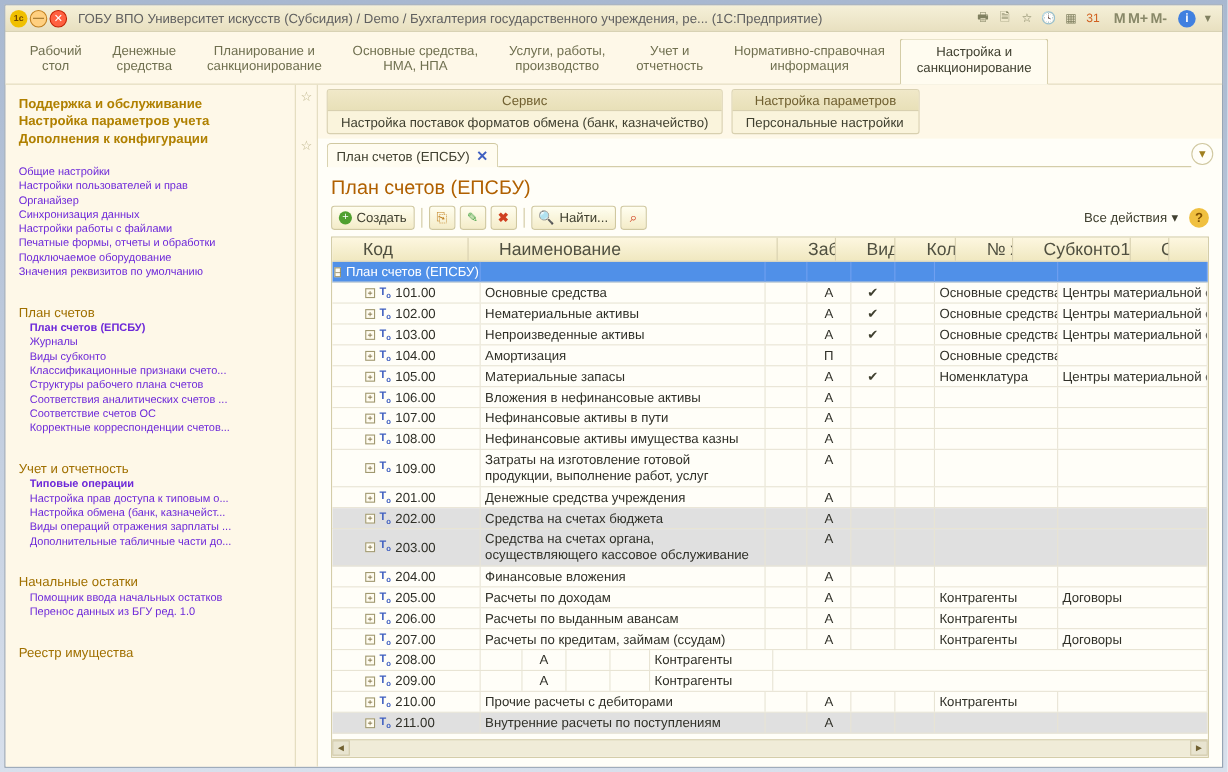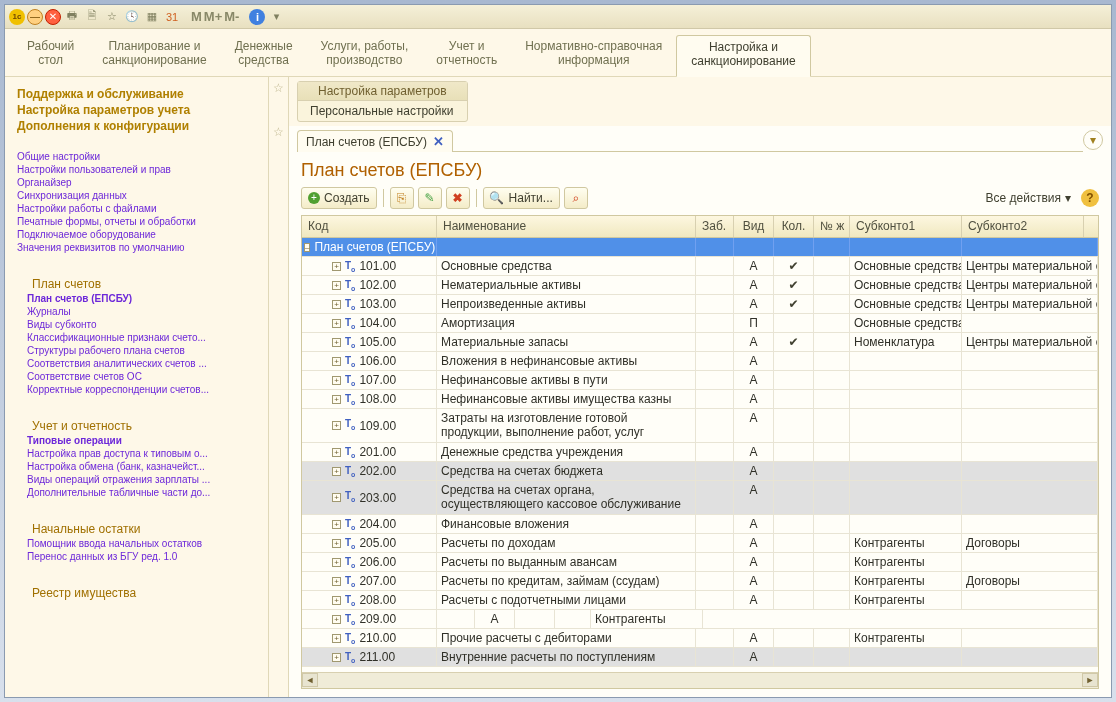--- a/index.html
+++ b/index.html
@@ -75,21 +75,21 @@
 
   .sidebar {
     width: 264px;
     background: #fef8e8;
     padding: 8px 4px 8px 12px;
     overflow-y: auto;
     border-right: 1px solid #e0d8b8;
   }
   .sidebar a { text-decoration: none; }
   .side-head { color: #b08000; font-weight: bold; font-size: 12px; margin: 2px 0; display: block; }
-  .side-sub { color: #a07000; font-size: 12px; margin: 8px 0 2px 15px; display: block; }
+  .side-sub { color: #a07000; font-size: 12px; margin: 8px 0 2px 0; display: block; }
   .side-link { color: #6d28d9; display: block; margin: 2px 0 2px 0; font-size: 10px; white-space: nowrap; overflow: hidden; text-overflow: ellipsis; }
   .side-link.bold { font-weight: bold; }
   .side-indent { margin-left: 10px; }
 
   .content {
     flex: 1;
     background: #fffef8;
     display: flex;
     flex-direction: column;
     overflow: hidden;
@@ -178,24 +178,25 @@
   .grid-wrap { flex: 1; margin: 0 12px 8px 12px; border: 1px solid #d0c8a0; overflow: hidden; display: flex; flex-direction: column; }
   .grid-head {
     display: flex;
     background: linear-gradient(to bottom, #fdf7e0, #f0e8c0);
     border-bottom: 1px solid #d0c8a0;
     height: 22px;
   }
   .gh {
     border-right: 1px solid #d8d0b0;
     padding: 3px 6px;
-    font-size: 12px;
+    font-size: 16px;
     color: #505040;
     overflow: hidden;
     white-space: nowrap;
+    margin-left: 22px;
   }
   .c-code { width: 135px; }
   .c-name { width: 259px; flex-shrink: 0; }
   .c-zab { width: 38px; }
   .c-vid { width: 40px; text-align: center; }
   .c-kol { width: 40px; text-align: center; }
   .c-nz { width: 36px; }
   .c-s1 { width: 112px; }
   .c-s2 { flex: 1; }
   .c-end { width: 14px; border-right: none; }
@@ -235,63 +236,70 @@
   .star-col span { color: #c0b890; font-size: 12px; margin-bottom: 30px; }
 </style>
 </head>
 <body>
 
 <div class="window">
   <div class="titlebar">
     <span class="tb-icon tb-1c">1c</span>
     <span class="tb-icon tb-minus">—</span>
     <span class="tb-icon tb-close">✕</span>
+    <span class="tb-title">ГОБУ ВПО Университет искусств (Субсидия) / Demo / Бухгалтерия государственного учреждения, ре...   (1С:Предприятие)</span>
     <div class="tb-right">
       <span class="tb-btn">🖶</span>
       <span class="tb-btn">🗎</span>
       <span class="tb-btn">☆</span>
       <span class="tb-btn">🕓</span>
       <span class="tb-btn">▦</span>
       <span class="tb-btn" style="color:#d06020">31</span>
       <span style="width:6px"></span>
       <span class="tb-m">M</span>
       <span class="tb-m">M+</span>
       <span class="tb-m">M-</span>
       <span style="width:6px"></span>
       <span class="tb-info">i</span>
       <span class="tb-btn">▾</span>
     </div>
   </div>
 
   <div class="section-tabs" id="section-tabs">
       <div class="section-tab">Рабочий
 стол</div>
+      <div class="section-tab">Денежные
+средства</div>
       <div class="section-tab">Планирование и
 санкционирование</div>
-      <div class="section-tab">Денежные
-средства</div>
+      <div class="section-tab">Основные средства,
+НМА, НПА</div>
       <div class="section-tab">Услуги, работы,
 производство</div>
       <div class="section-tab">Учет и
 отчетность</div>
       <div class="section-tab">Нормативно-справочная
 информация</div>
       <div class="section-tab active">Настройка и
 санкционирование</div>
     </div>
 
   <div class="main-area">
     <div class="sidebar" id="sidebar"><a class="side-head" href="#">Поддержка и обслуживание</a><a class="side-head" href="#">Настройка параметров учета</a><a class="side-head" href="#">Дополнения к конфигурации</a><br><a class="side-link" href="#">Общие настройки</a><a class="side-link" href="#">Настройки пользователей и прав</a><a class="side-link" href="#">Органайзер</a><a class="side-link" href="#">Синхронизация данных</a><a class="side-link" href="#">Настройки работы с файлами</a><a class="side-link" href="#">Печатные формы, отчеты и обработки</a><a class="side-link" href="#">Подключаемое оборудование</a><a class="side-link" href="#">Значения реквизитов по умолчанию</a><br><a class="side-sub" href="#">План счетов</a><a class="side-link side-indent bold" href="#">План счетов (ЕПСБУ)</a><a class="side-link side-indent" href="#">Журналы</a><a class="side-link side-indent" href="#">Виды субконто</a><a class="side-link side-indent" href="#">Классификационные признаки счето...</a><a class="side-link side-indent" href="#">Структуры рабочего плана счетов</a><a class="side-link side-indent" href="#">Соответствия аналитических счетов ...</a><a class="side-link side-indent" href="#">Соответствие счетов ОС</a><a class="side-link side-indent" href="#">Корректные корреспонденции счетов...</a><br><a class="side-sub" href="#">Учет и отчетность</a><a class="side-link side-indent bold" href="#">Типовые операции</a><a class="side-link side-indent" href="#">Настройка прав доступа к типовым о...</a><a class="side-link side-indent" href="#">Настройка обмена (банк, казначейст...</a><a class="side-link side-indent" href="#">Виды операций отражения зарплаты ...</a><a class="side-link side-indent" href="#">Дополнительные табличные части до...</a><br><a class="side-sub" href="#">Начальные остатки</a><a class="side-link side-indent" href="#">Помощник ввода начальных остатков</a><a class="side-link side-indent" href="#">Перенос данных из БГУ ред. 1.0</a><br><a class="side-sub" href="#">Реестр имущества</a></div>
     <div class="star-col">
       <span>☆</span>
       <span>☆</span>
     </div>
 
     <div class="content">
       <div class="service-panels">
+        <div class="service-panel">
+          <div class="sp-head">Сервис</div>
+          <div class="sp-body">Настройка поставок форматов обмена (банк, казначейство)</div>
+        </div>
         <div class="service-panel">
           <div class="sp-head">Настройка параметров</div>
           <div class="sp-body">Персональные настройки</div>
         </div>
       </div>
 
       <div class="doc-tabs">
         <div class="doc-tab">
           <span>План счетов (ЕПСБУ)</span>
           <span class="x">✕</span>
@@ -616,21 +624,20 @@
               <div class="gc c-s2">Договоры</div>
             </div>
             <div class="gr">
               <div class="gc c-code">
                 <span class="tree-ind"></span>
                 <span class="tree-ind"></span>
                 <span class="tree-plus">+</span>
                 <span class="t-icon">T<sub style="font-size:7px">o</sub></span>
                 <span>208.00</span>
               </div>
-              <div class="gc c-name">Расчеты с подотчетными лицами</div>
               <div class="gc c-zab"></div>
               <div class="gc c-vid">А</div>
               <div class="gc c-kol chk"></div>
               <div class="gc c-nz"></div>
               <div class="gc c-s1">Контрагенты</div>
               <div class="gc c-s2"></div>
             </div>
             <div class="gr">
               <div class="gc c-code">
                 <span class="tree-ind"></span>

